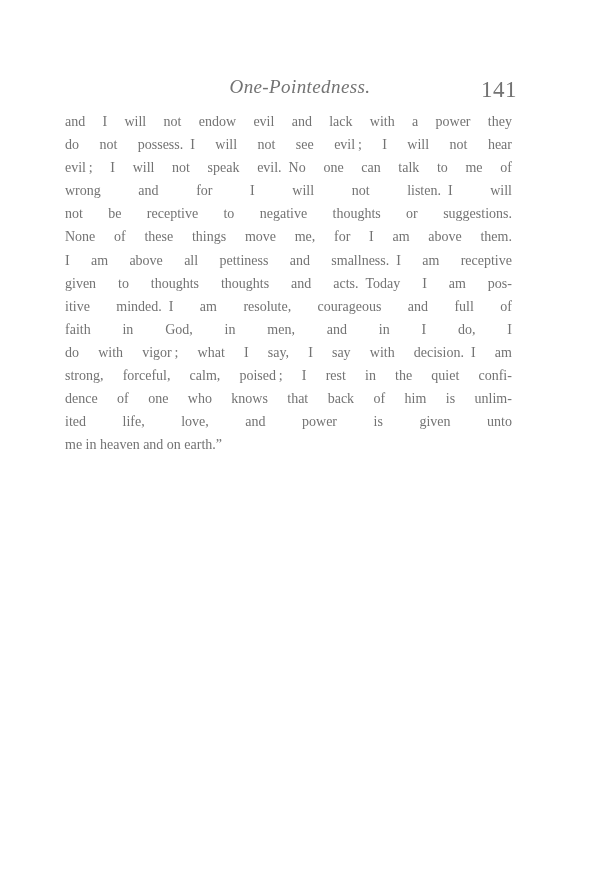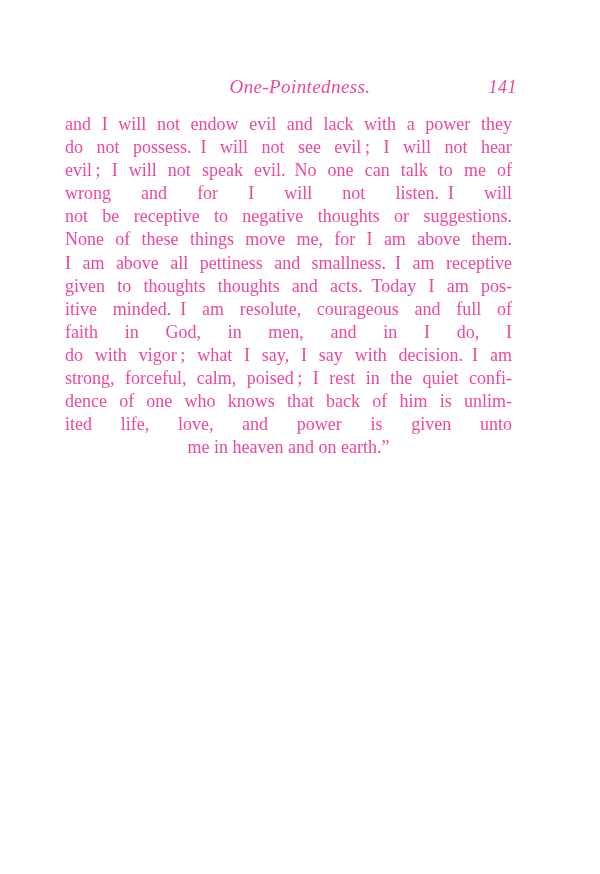--- a/index.html
+++ b/index.html
@@ -23,47 +23,46 @@
     width: 100%;
     text-align: center;
     font-style: italic;
     font-size: 19px;
     letter-spacing: 0.4px;
   }
   .page-number {
     position: absolute;
     right: 83px;
     top: 1px;
-    font-size: 18px;
+    font-size: 23px;
     letter-spacing: 0.5px;
-    font-style: italic;
   }
   .body-text {
     position: absolute;
     top: 114px;
     left: 65px;
     width: 447px;
-    font-size: 18px;
+    font-size: 14px;
   }
   .text-line {
     display: flex;
     justify-content: space-between;
     height: 23.1px;
     overflow: visible;
   }
   .text-line.last {
     display: block;
-    text-align: center;
+    text-align: left;
   }
   .text-line span { white-space: pre; }
 </style>
 </head>
 <body>
 
-<div class="page" style="background: rgb(255, 255, 255); color: #ec4899;">
+<div class="page" style="background: rgb(255, 255, 255); color: #737373;">
   <div class="header">
     <div class="running-title">One-Pointedness.</div>
     <div class="page-number">141</div>
   </div>
   <div class="body-text">
       <div class="text-line">
         <span>and</span>
         <span>I</span>
         <span>will</span>
         <span>not</span>

